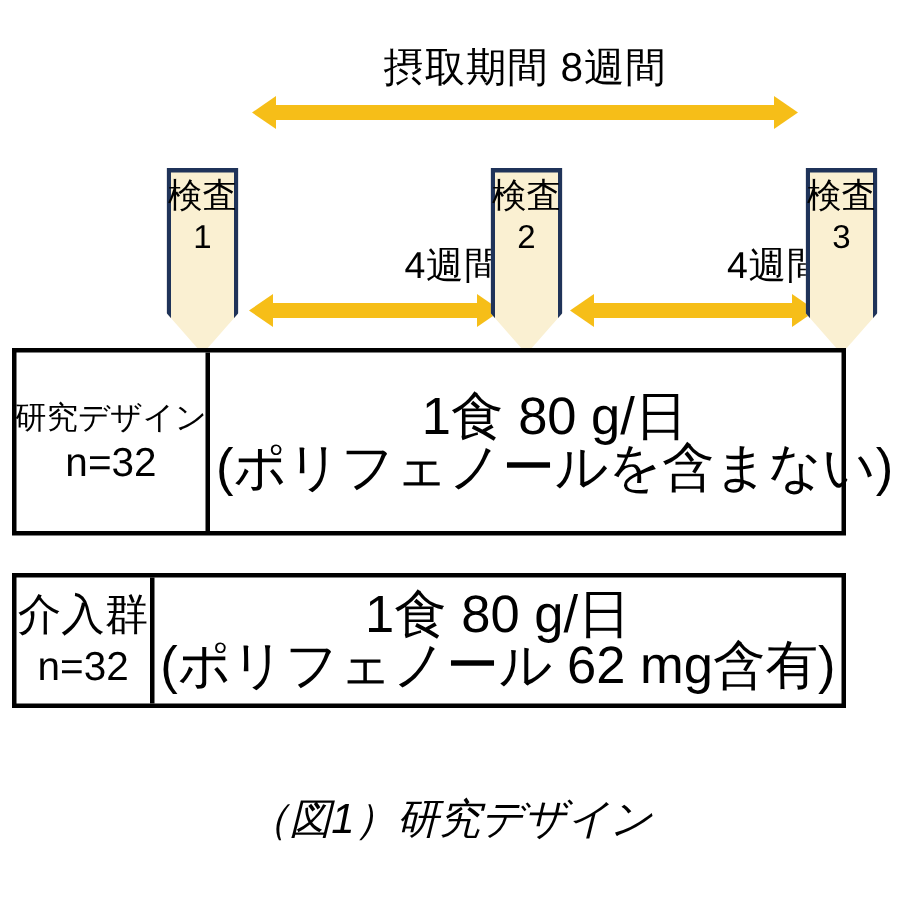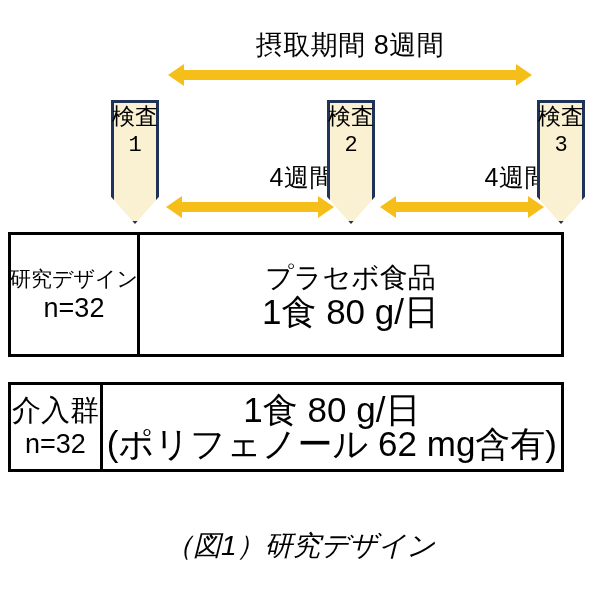--- a/index.html
+++ b/index.html
@@ -87,22 +87,21 @@
 
   .arrow-total { left: 168px; top: 64px; width: 364px; }
   .arrow-seg-1 { left: 166px; top: 196px; width: 168px; }
   .arrow-seg-2 { left: 380px; top: 196px; width: 164px; }
 
   
   .marker {
     position: absolute;
     width: 48px;
     height: 124px;
-    top: 100px;
-    font-family: Liberation Mono, monospace;
+    top: 112px;
   }
   .marker-body {
     position: absolute;
     left: 0;
     top: 0;
     width: 100%;
     height: 100%;
     background: #FAF0D2;
     border: 3px solid #1F3359;
     box-sizing: border-box;
@@ -250,22 +249,22 @@
     </div>
 
   </div>
 
   <div class="group-box box-placebo">
     <div class="group-name name-placebo">
       <span class="gname">研究デザイン</span>
       <span class="gn-count">n=32</span>
     </div>
     <div class="group-detail">
-      <span class="detail-line detail-line-main">プラセボ食品</span>
       <span class="detail-line">1食 80 g/日</span>
+      <span class="detail-line">(ポリフェノールを含まない)</span>
     </div>
   </div>
 
   <div class="group-box box-intervention">
     <div class="group-name name-intervention">
       <span class="gname">介入群</span>
       <span class="gn-count">n=32</span>
     </div>
     <div class="group-detail">
       <span class="detail-line">1食 80 g/日</span>

